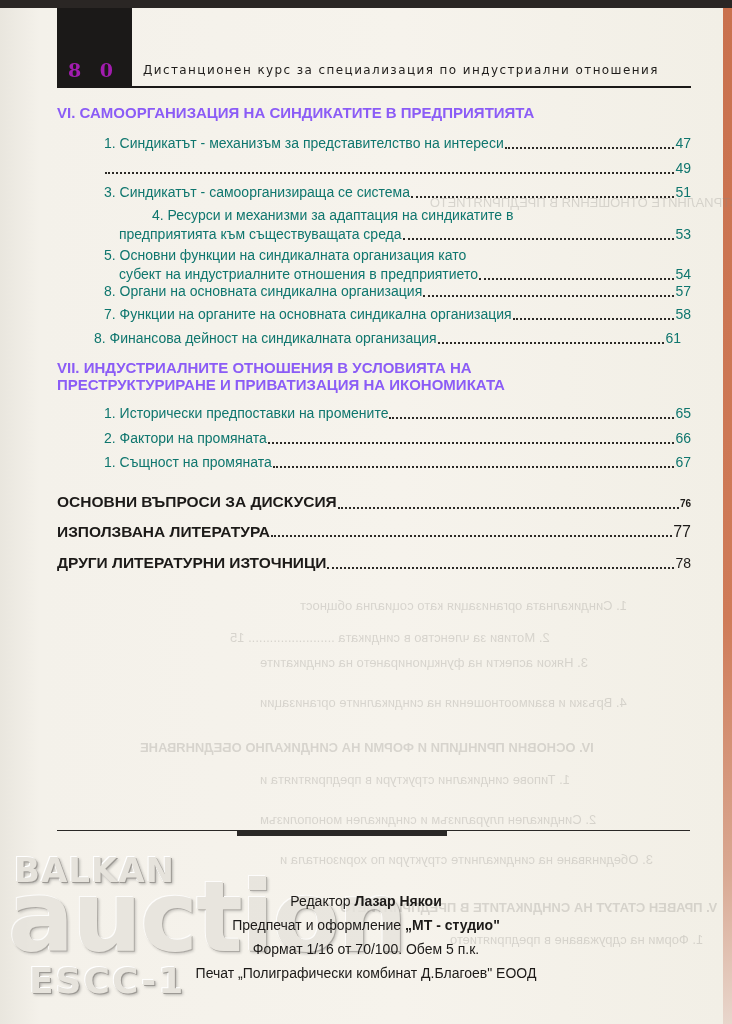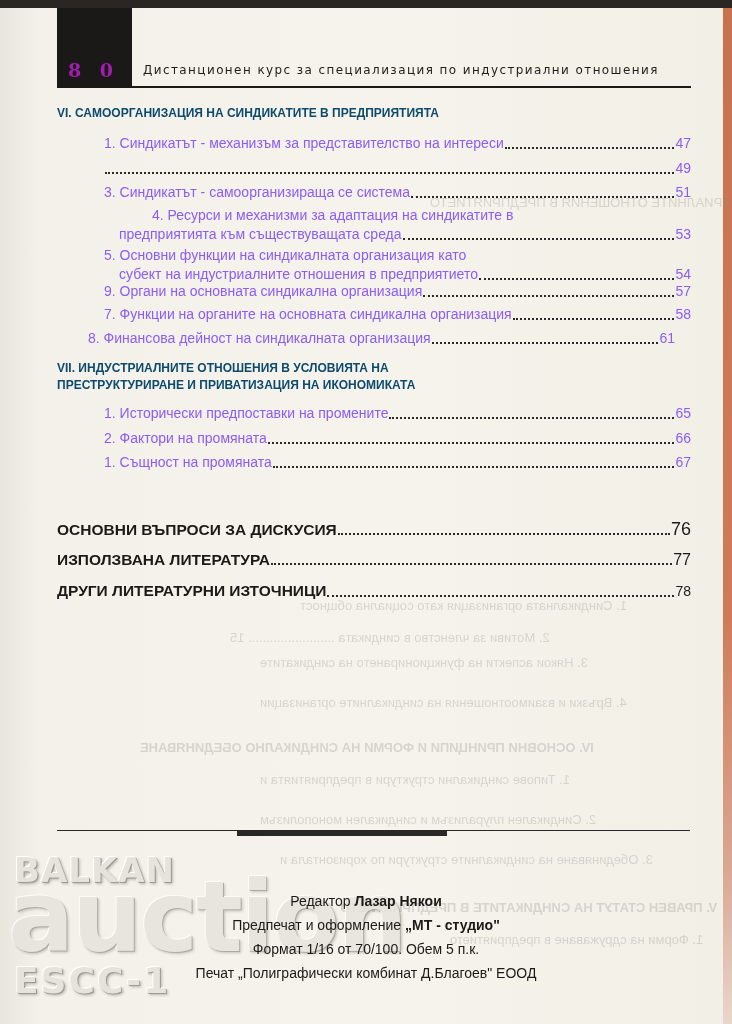--- a/index.html
+++ b/index.html
@@ -29,46 +29,46 @@
   .running-head {
     position: absolute; left: 143px; top: 62px; font-size: 13px; letter-spacing: 1.55px;
     color: #1f1d1b; white-space: nowrap; font-family: "DejaVu Sans", sans-serif; font-weight: normal;
     transform: scaleX(0.92); transform-origin: left center;
   }
   .head-rule { position: absolute; left: 57px; top: 86px; width: 634px; height: 2px; background: #1b1918; }
 
   .bleed { position: absolute; color: #8b8883; opacity: 0.28; font-size: 13px; white-space: nowrap; transform: scaleX(-1); }
 
   .section-title {
-    position: absolute; left: 57px; font-weight: bold; font-size: 12px; color: #0c4a6e;
+    position: absolute; left: 57px; font-weight: bold; font-size: 15px; color: #8b5cf6;
     line-height: 18px; white-space: nowrap;
   }
-  .toc-entry { position: absolute; font-size: 14px; line-height: 19px; color: #8b5cf6; }
+  .toc-entry { position: absolute; font-size: 14px; line-height: 19px; color: #0f766e; }
   .toc-line { display: flex; align-items: baseline; white-space: nowrap; }
   .toc-line .txt { flex: 0 0 auto; }
   .toc-line .dots {
     flex: 1 1 auto; overflow: hidden; margin: 0 1px;
     border-bottom: 2px dotted #2b2926; height: 1px; align-self: flex-end; margin-bottom: 4px;
   }
   .toc-line .pg { flex: 0 0 auto; }
   .toc-entry .cont { padding-left: 15px; }
 
-  .main-entry { position: absolute; left: 57px; width: 634px; font-weight: bold; font-size: 15.5px; line-height: 19px; margin-top: 28px; }
+  .main-entry { position: absolute; left: 57px; width: 634px; font-weight: bold; font-size: 15.5px; line-height: 19px; }
 
   .foot-rule { position: absolute; left: 57px; top: 830px; width: 633px; height: 1px; background: #2a2826; }
   .foot-bar { position: absolute; left: 237px; top: 831px; width: 210px; height: 5px; background: #2a2826; }
 
   .imprint { position: absolute; left: 0; width: 732px; text-align: center; font-size: 14px; color: #1c1a18; white-space: nowrap; }
   .imprint b { font-weight: bold; }
 
   .wm { position: absolute; font-family: "DejaVu Sans", sans-serif; font-weight: bold; color: #e6e3dc;
         text-shadow: 1px 1px 0 #9c9994, -1px -1px 0 #ffffff, 2px 2px 3px rgba(0,0,0,0.25); white-space: nowrap; }
   .wm-balkan { left: 14px; top: 850px; font-size: 34px; letter-spacing: 1px; }
   .wm-auction { left: 8px; top: 860px; font-size: 98px; letter-spacing: -2px; opacity: 0.8; }
-  .wm-escc { left: 14px; top: 960px; font-size: 36px; letter-spacing: 2px; }
+  .wm-escc { left: 29px; top: 960px; font-size: 36px; letter-spacing: 2px; }
 </style>
 </head>
 <body>
 
 <div class="top-shadow"></div>
 <div class="paper"></div>
 <div class="edge-strip"></div>
 
 <div class="bleed" style="left:430px; top:195px;">ИНДУСТРИАЛНИТЕ ОТНОШЕНИЯ В ПРЕДПРИЯТИЕТО</div>
 <div class="bleed" style="left:300px; top:598px;">1. Синдикалната организация като социална общност</div>
@@ -120,33 +120,33 @@
 <div class="toc-entry" style="left:104px; top:246px; width:587px;">
   <div style="white-space:nowrap;">5. Основни функции на синдикалната организация като</div>
   <div class="toc-line cont">
       <span class="txt">субект на индустриалните отношения в предприятието</span>
       <span class="dots"></span>
       <span class="pg">54</span>
     </div>
 </div>
 <div class="toc-entry" style="left:104px; top:282px; width:587px;">
   <div class="toc-line">
-      <span class="txt">9. Органи на основната синдикална организация</span>
+      <span class="txt">8. Органи на основната синдикална организация</span>
       <span class="dots"></span>
       <span class="pg">57</span>
     </div>
 </div>
 <div class="toc-entry" style="left:104px; top:305px; width:587px;">
   <div class="toc-line">
       <span class="txt">7. Функции на органите на основната синдикална организация</span>
       <span class="dots"></span>
       <span class="pg">58</span>
     </div>
 </div>
-<div class="toc-entry" style="left:88px; top:329px; width:587px;text-align:center;">
+<div class="toc-entry" style="left:94px; top:329px; width:587px;text-align:center;">
   <div class="toc-line">
       <span class="txt">8. Финансова дейност на синдикалната организация</span>
       <span class="dots"></span>
       <span class="pg">61</span>
     </div>
 </div>
 
 <div class="section-title" style="top:359px;">VII. ИНДУСТРИАЛНИТЕ ОТНОШЕНИЯ В УСЛОВИЯТА НА</div>
 <div class="section-title" style="top:376px;">ПРЕСТРУКТУРИРАНЕ И ПРИВАТИЗАЦИЯ НА ИКОНОМИКАТА</div>
 
@@ -169,21 +169,21 @@
       <span class="txt">1. Същност на промяната</span>
       <span class="dots"></span>
       <span class="pg">67</span>
     </div>
 </div>
 
 <div class="main-entry" style="top:492px;">
   <div class="toc-line">
       <span class="txt">ОСНОВНИ ВЪПРОСИ ЗА ДИСКУСИЯ</span>
       <span class="dots"></span>
-      <span class="pg" style="font-weight:normal;font-size:18px;">76</span>
+      <span class="pg" style="font-weight:bold;font-size:10px;">76</span>
     </div>
 </div>
 <div class="main-entry" style="top:522px;">
   <div class="toc-line">
       <span class="txt">ИЗПОЛЗВАНА ЛИТЕРАТУРА</span>
       <span class="dots"></span>
       <span class="pg" style="font-weight:normal;font-size:16px;">77</span>
     </div>
 </div>
 <div class="main-entry" style="top:553px;">

